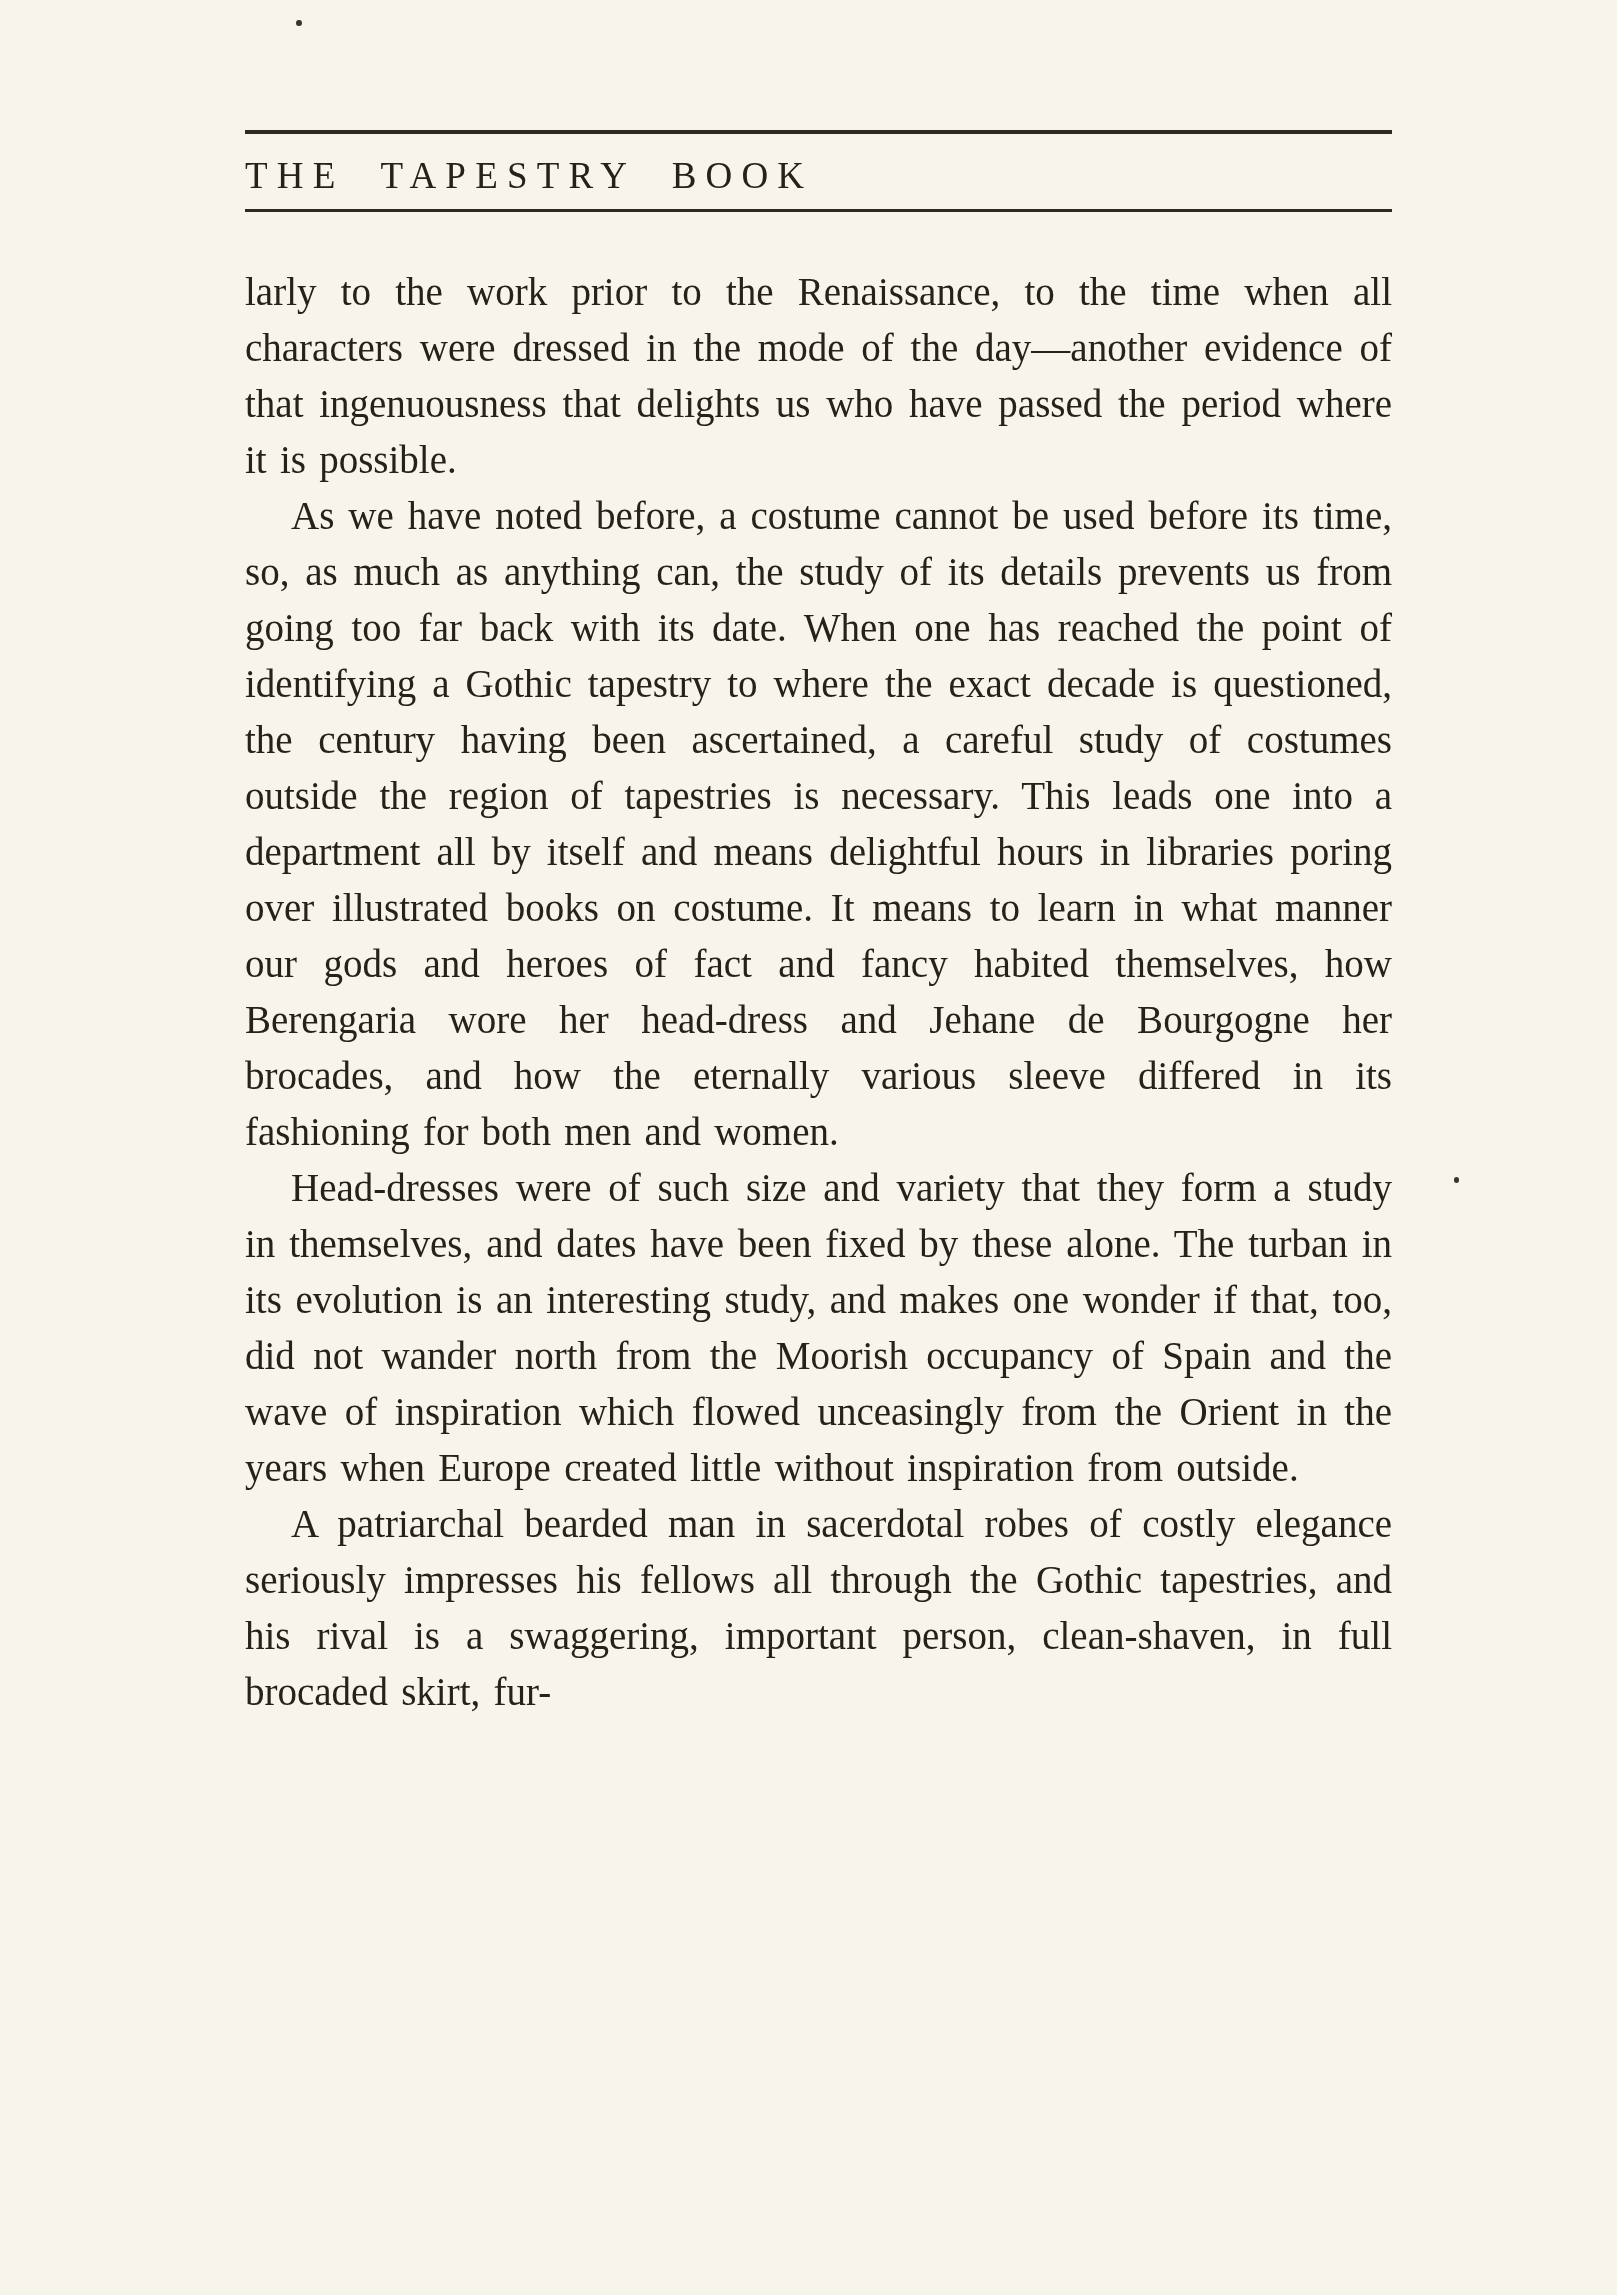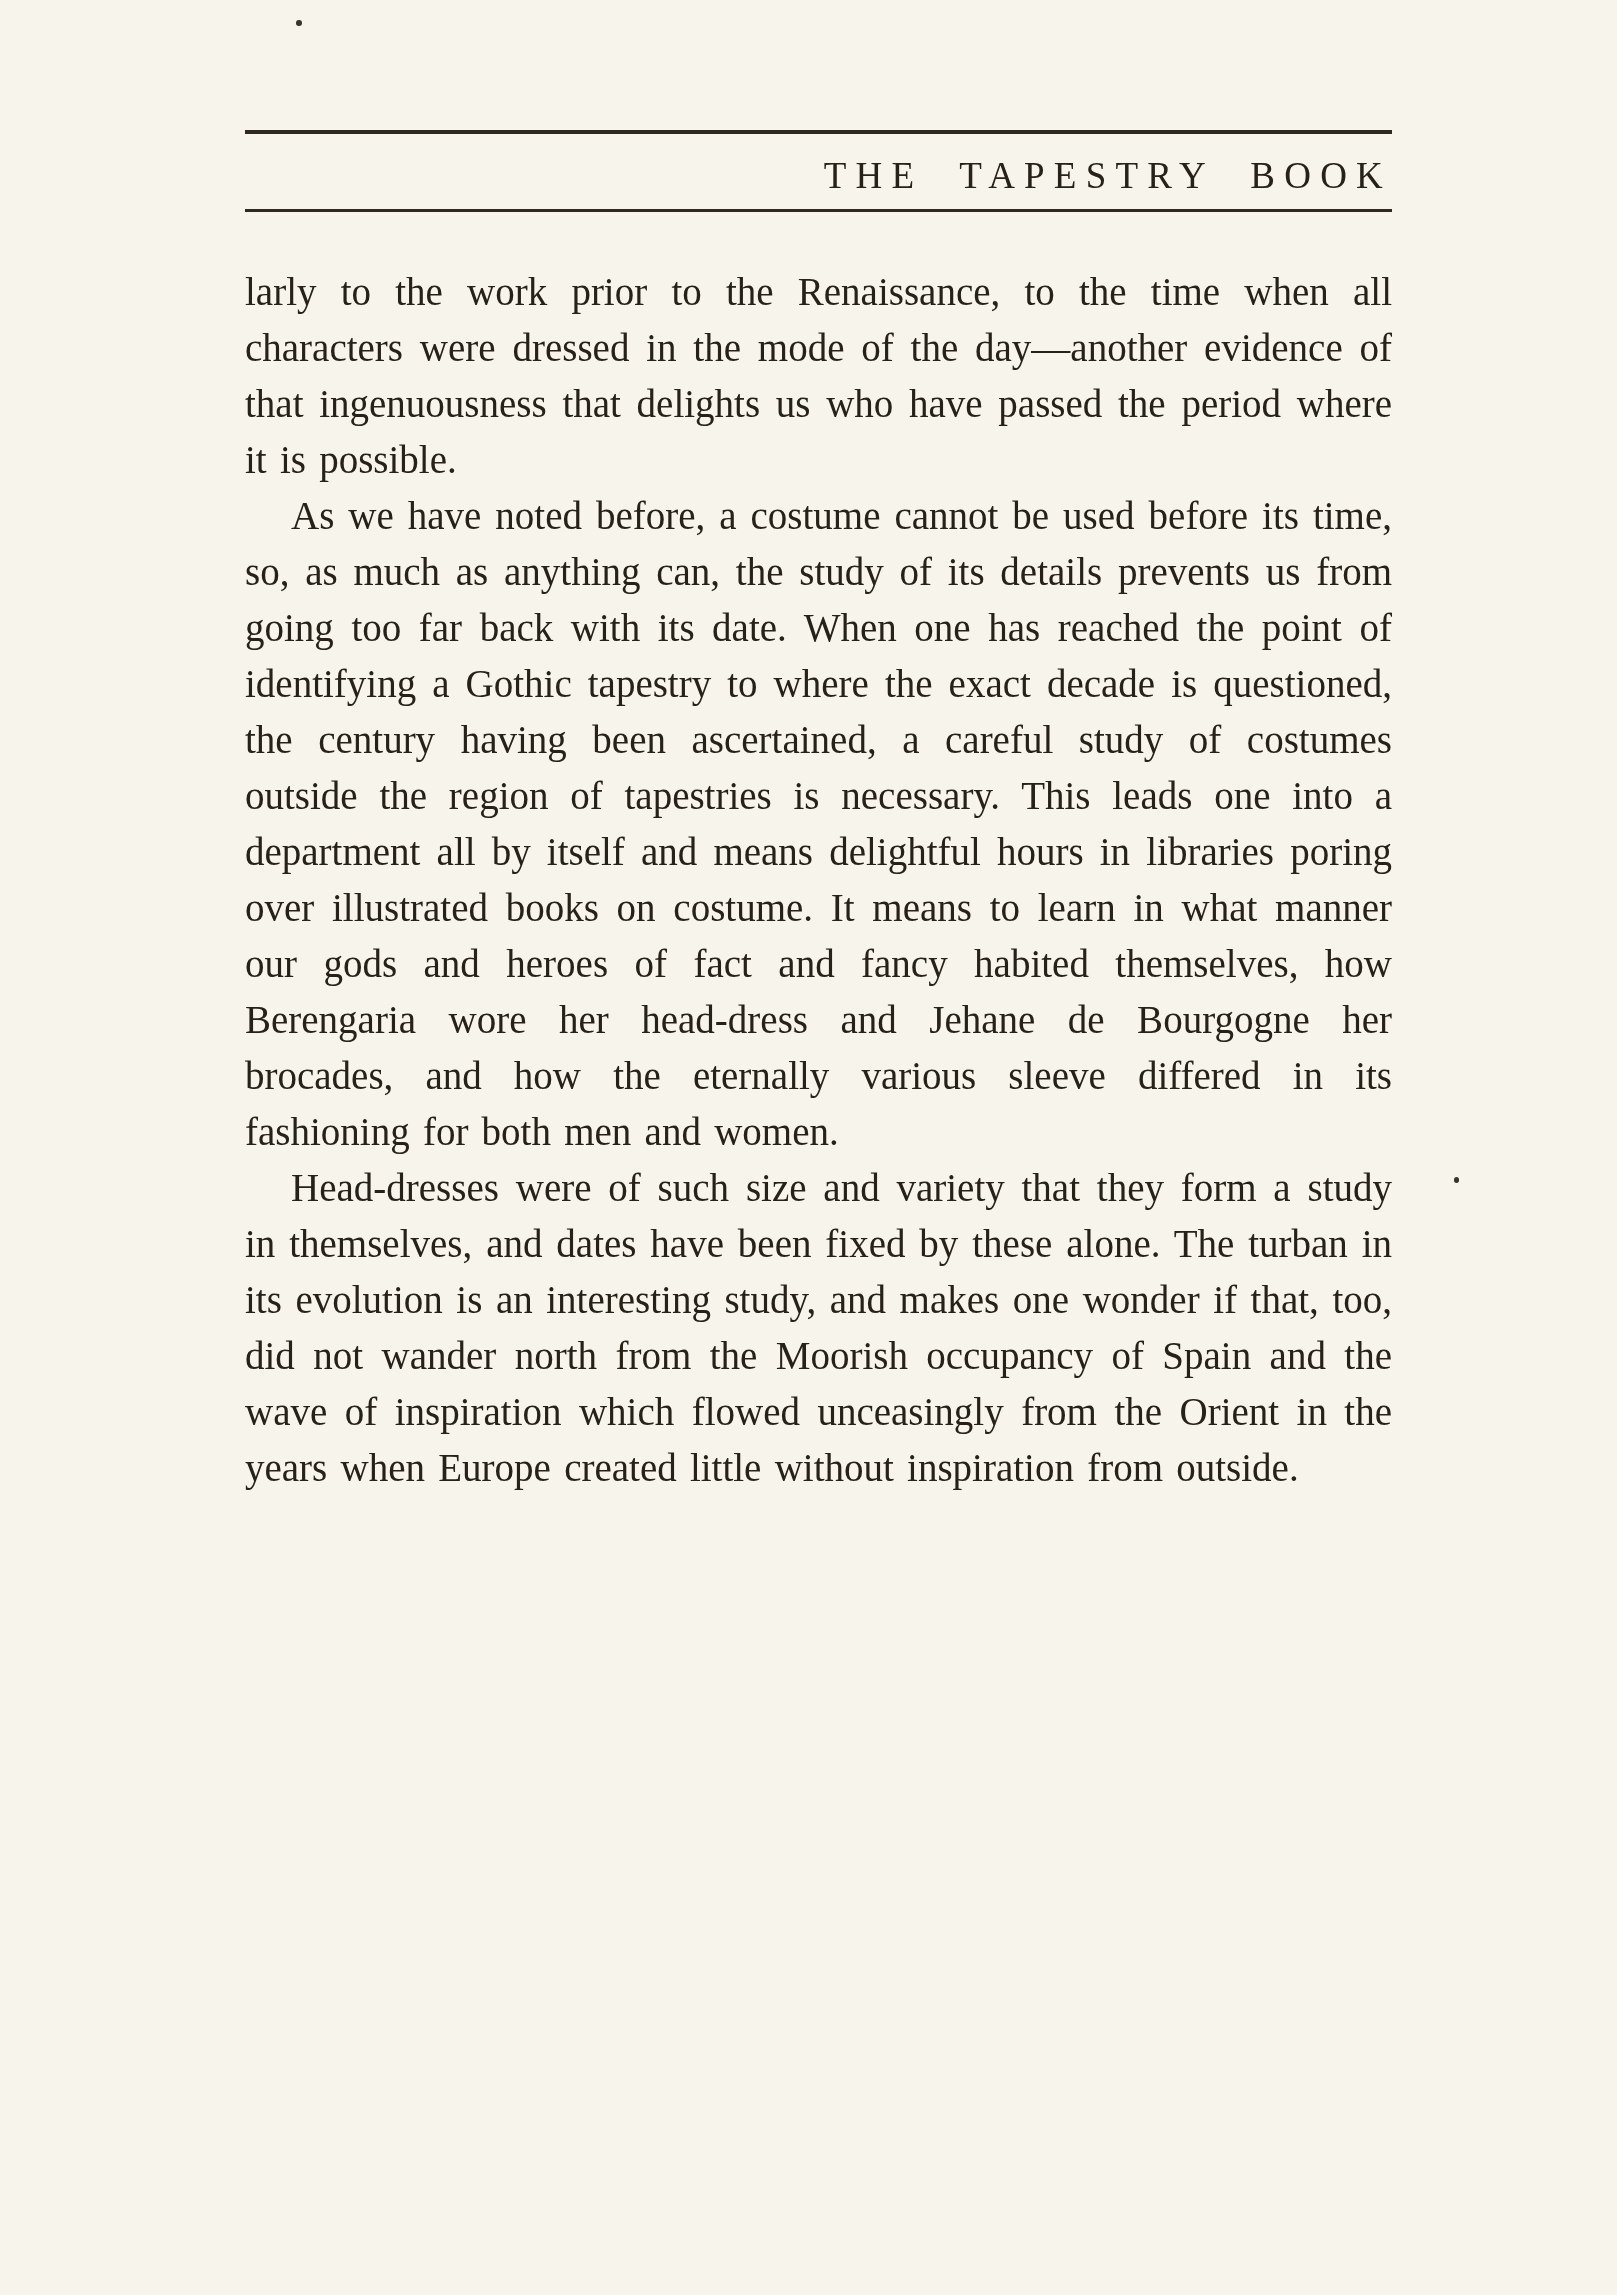--- a/index.html
+++ b/index.html
@@ -23,21 +23,21 @@
     top: 130px;
     width: 1147px;
   }
   .rule {
     background: #2e2a22;
     width: 100%;
   }
   .rule-top { height: 3.5px; }
   .rule-bottom { height: 2.8px; }
   .running-head {
-    text-align: right;
+    text-align: left;
     font-size: 37px;
     letter-spacing: 9.2px;
     word-spacing: 18.3px;
     padding: 20px 0 12.7px 0;
     color: #26221a;
   }
   .body-copy {
     margin-top: 52px;
     font-size: 39px;
     line-height: 56px;
@@ -77,18 +77,19 @@
     <div class="rule rule-top"></div>
 
     <div class="running-head">THE TAPESTRY BOOK</div>
 
     <div class="rule rule-bottom"></div>
 
     <div class="body-copy">
       <p>larly to the work prior to the Renaissance, to the time when all characters were dressed in the mode of the day—another evidence of that ingenuousness that delights us who have passed the period where it is possible.</p>
       <p class="indent">As we have noted before, a costume cannot be used before its time, so, as much as anything can, the study of its details prevents us from going too far back with its date. When one has reached the point of identifying a Gothic tapestry to where the exact decade is questioned, the century having been ascertained, a careful study of costumes outside the region of tapestries is necessary. This leads one into a department all by itself and means delightful hours in libraries poring over illustrated books on costume. It means to learn in what manner our gods and heroes of fact and fancy habited themselves, how Berengaria wore her head-dress and Jehane de Bourgogne her brocades, and how the eternally various sleeve differed in its fashioning for both men and women.</p>
       <p class="indent">Head-dresses were of such size and variety that they form a study in themselves, and dates have been fixed by these alone. The turban in its evolution is an interesting study, and makes one wonder if that, too, did not wander north from the Moorish occupancy of Spain and the wave of inspiration which flowed unceasingly from the Orient in the years when Europe created little without inspiration from outside.</p>
+      <p class="indent">A patriarchal bearded man in sacerdotal robes of costly elegance seriously impresses his fellows all through the Gothic tapestries, and his rival is a swaggering, important person, clean-shaven, in full brocaded skirt, fur-</p>
     </div>
 
 
   </div>
 </div>
 
 
 </body></html>

